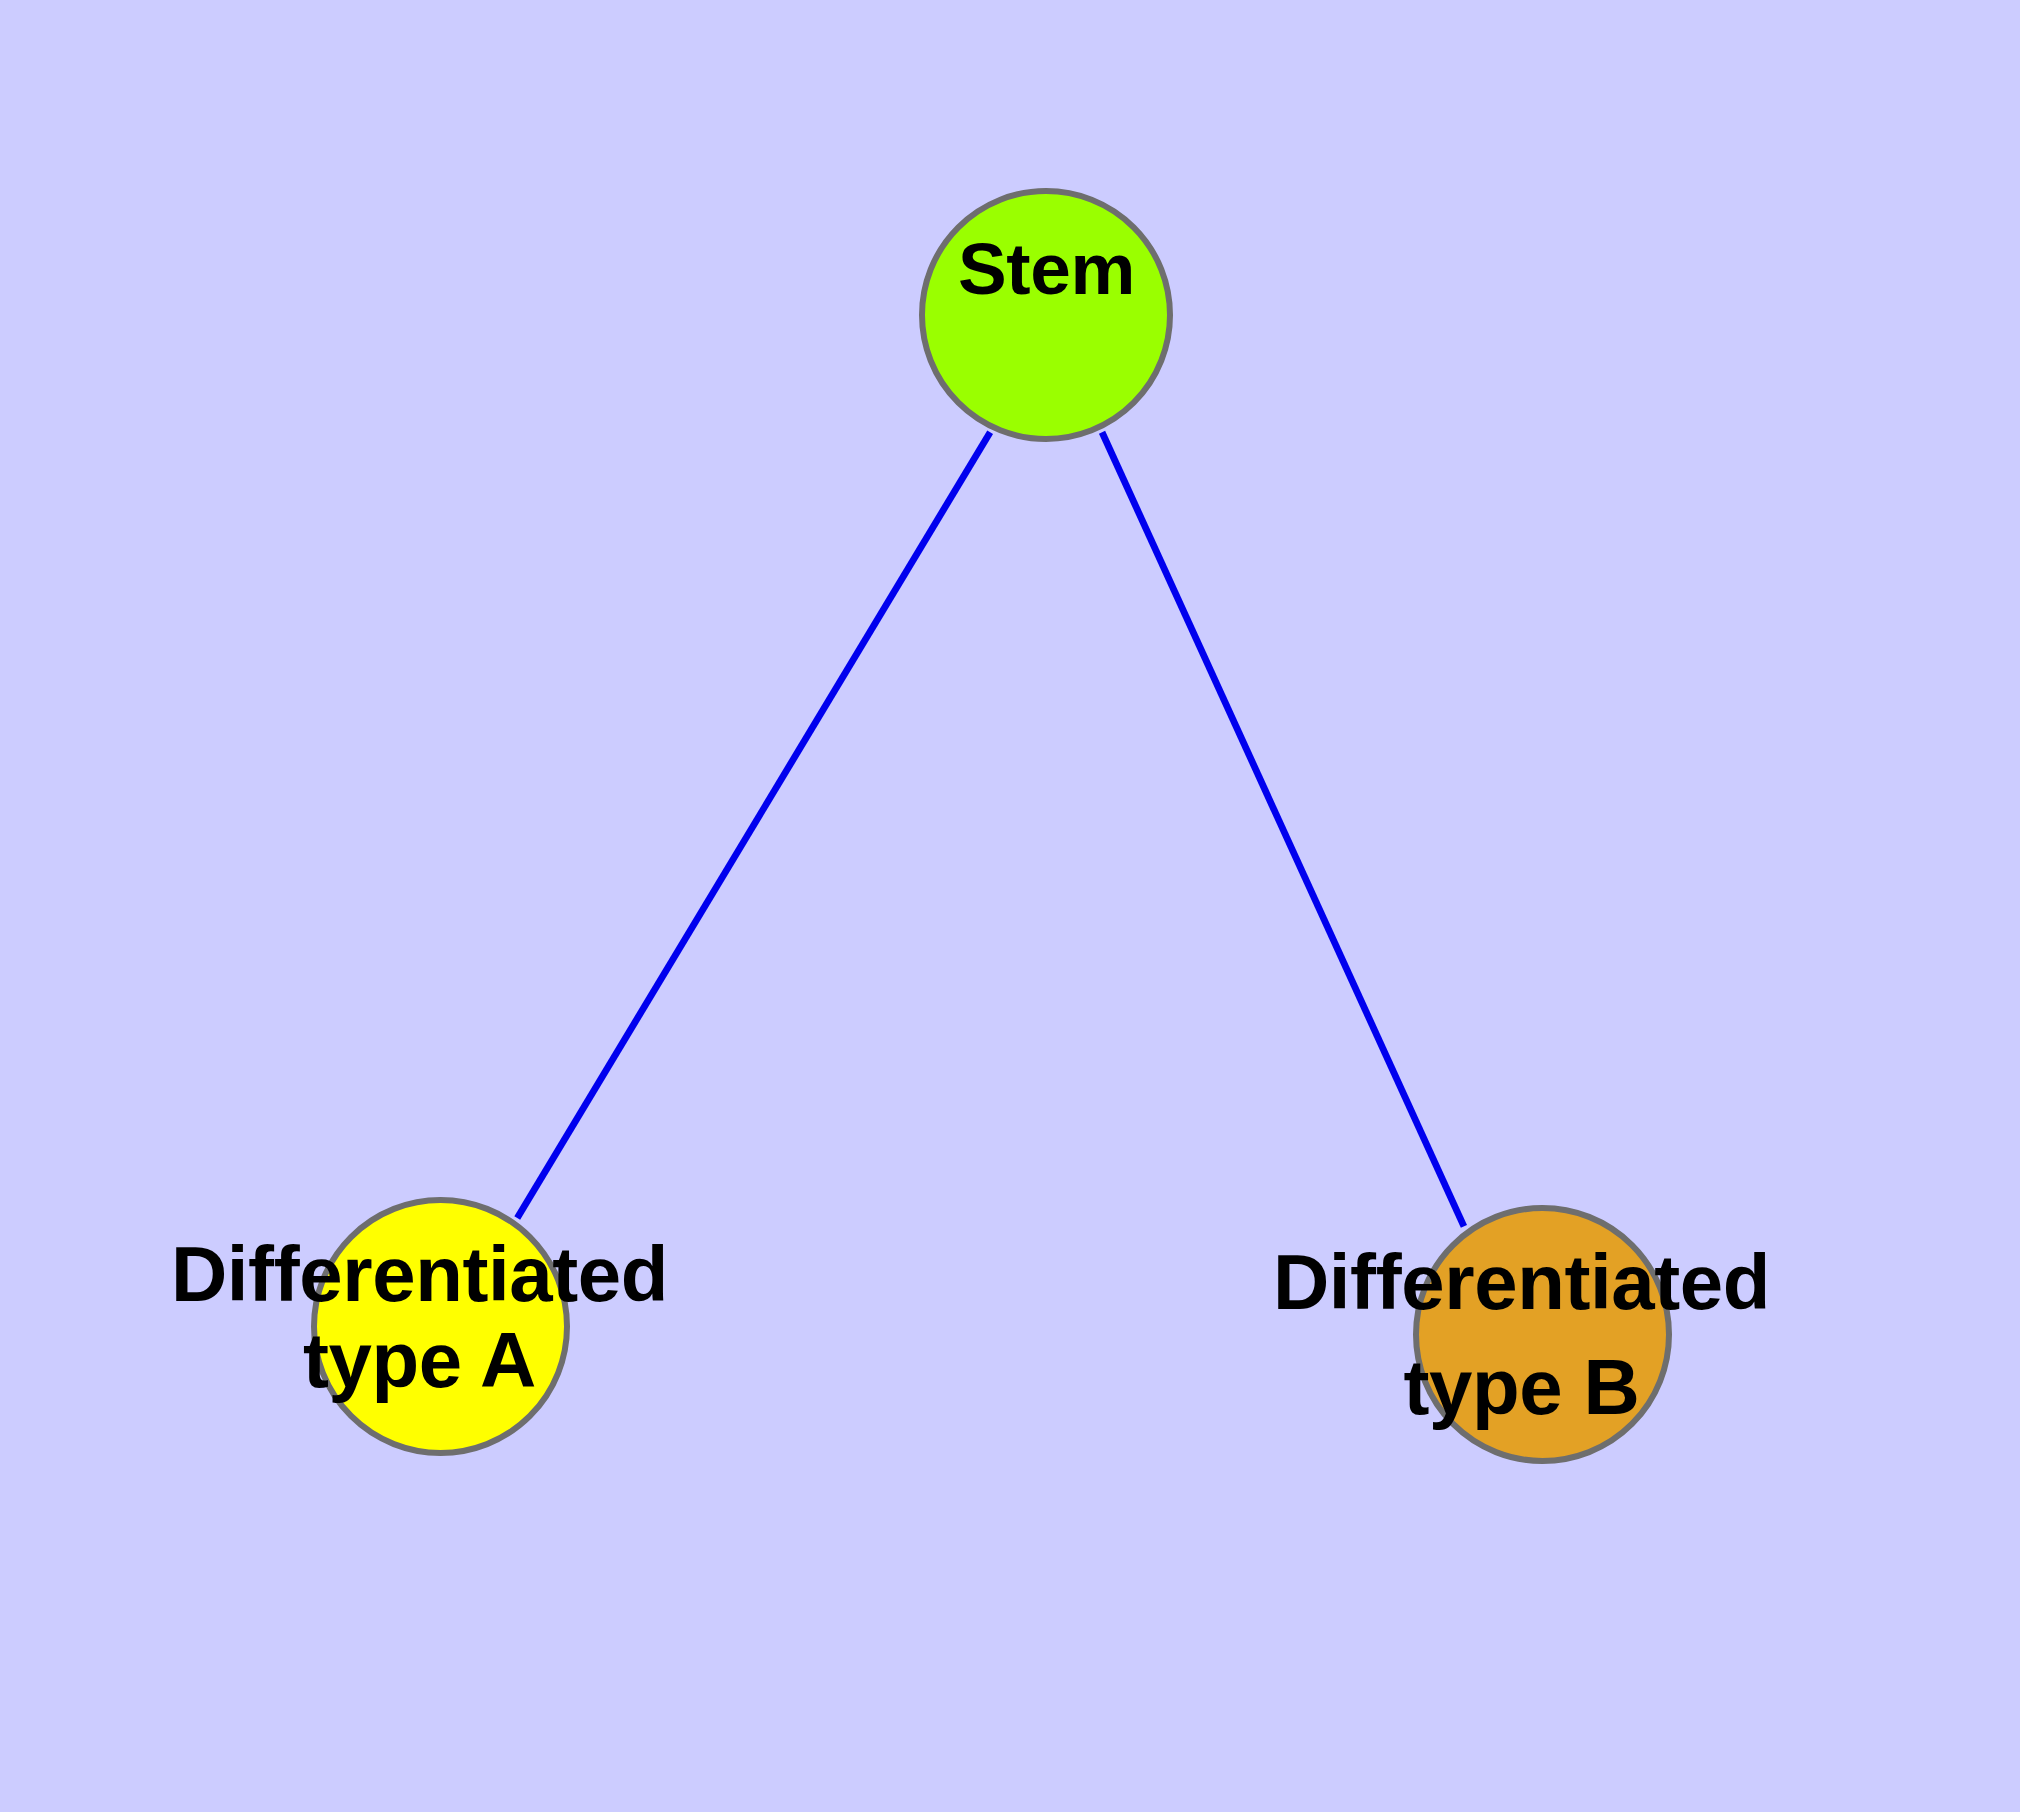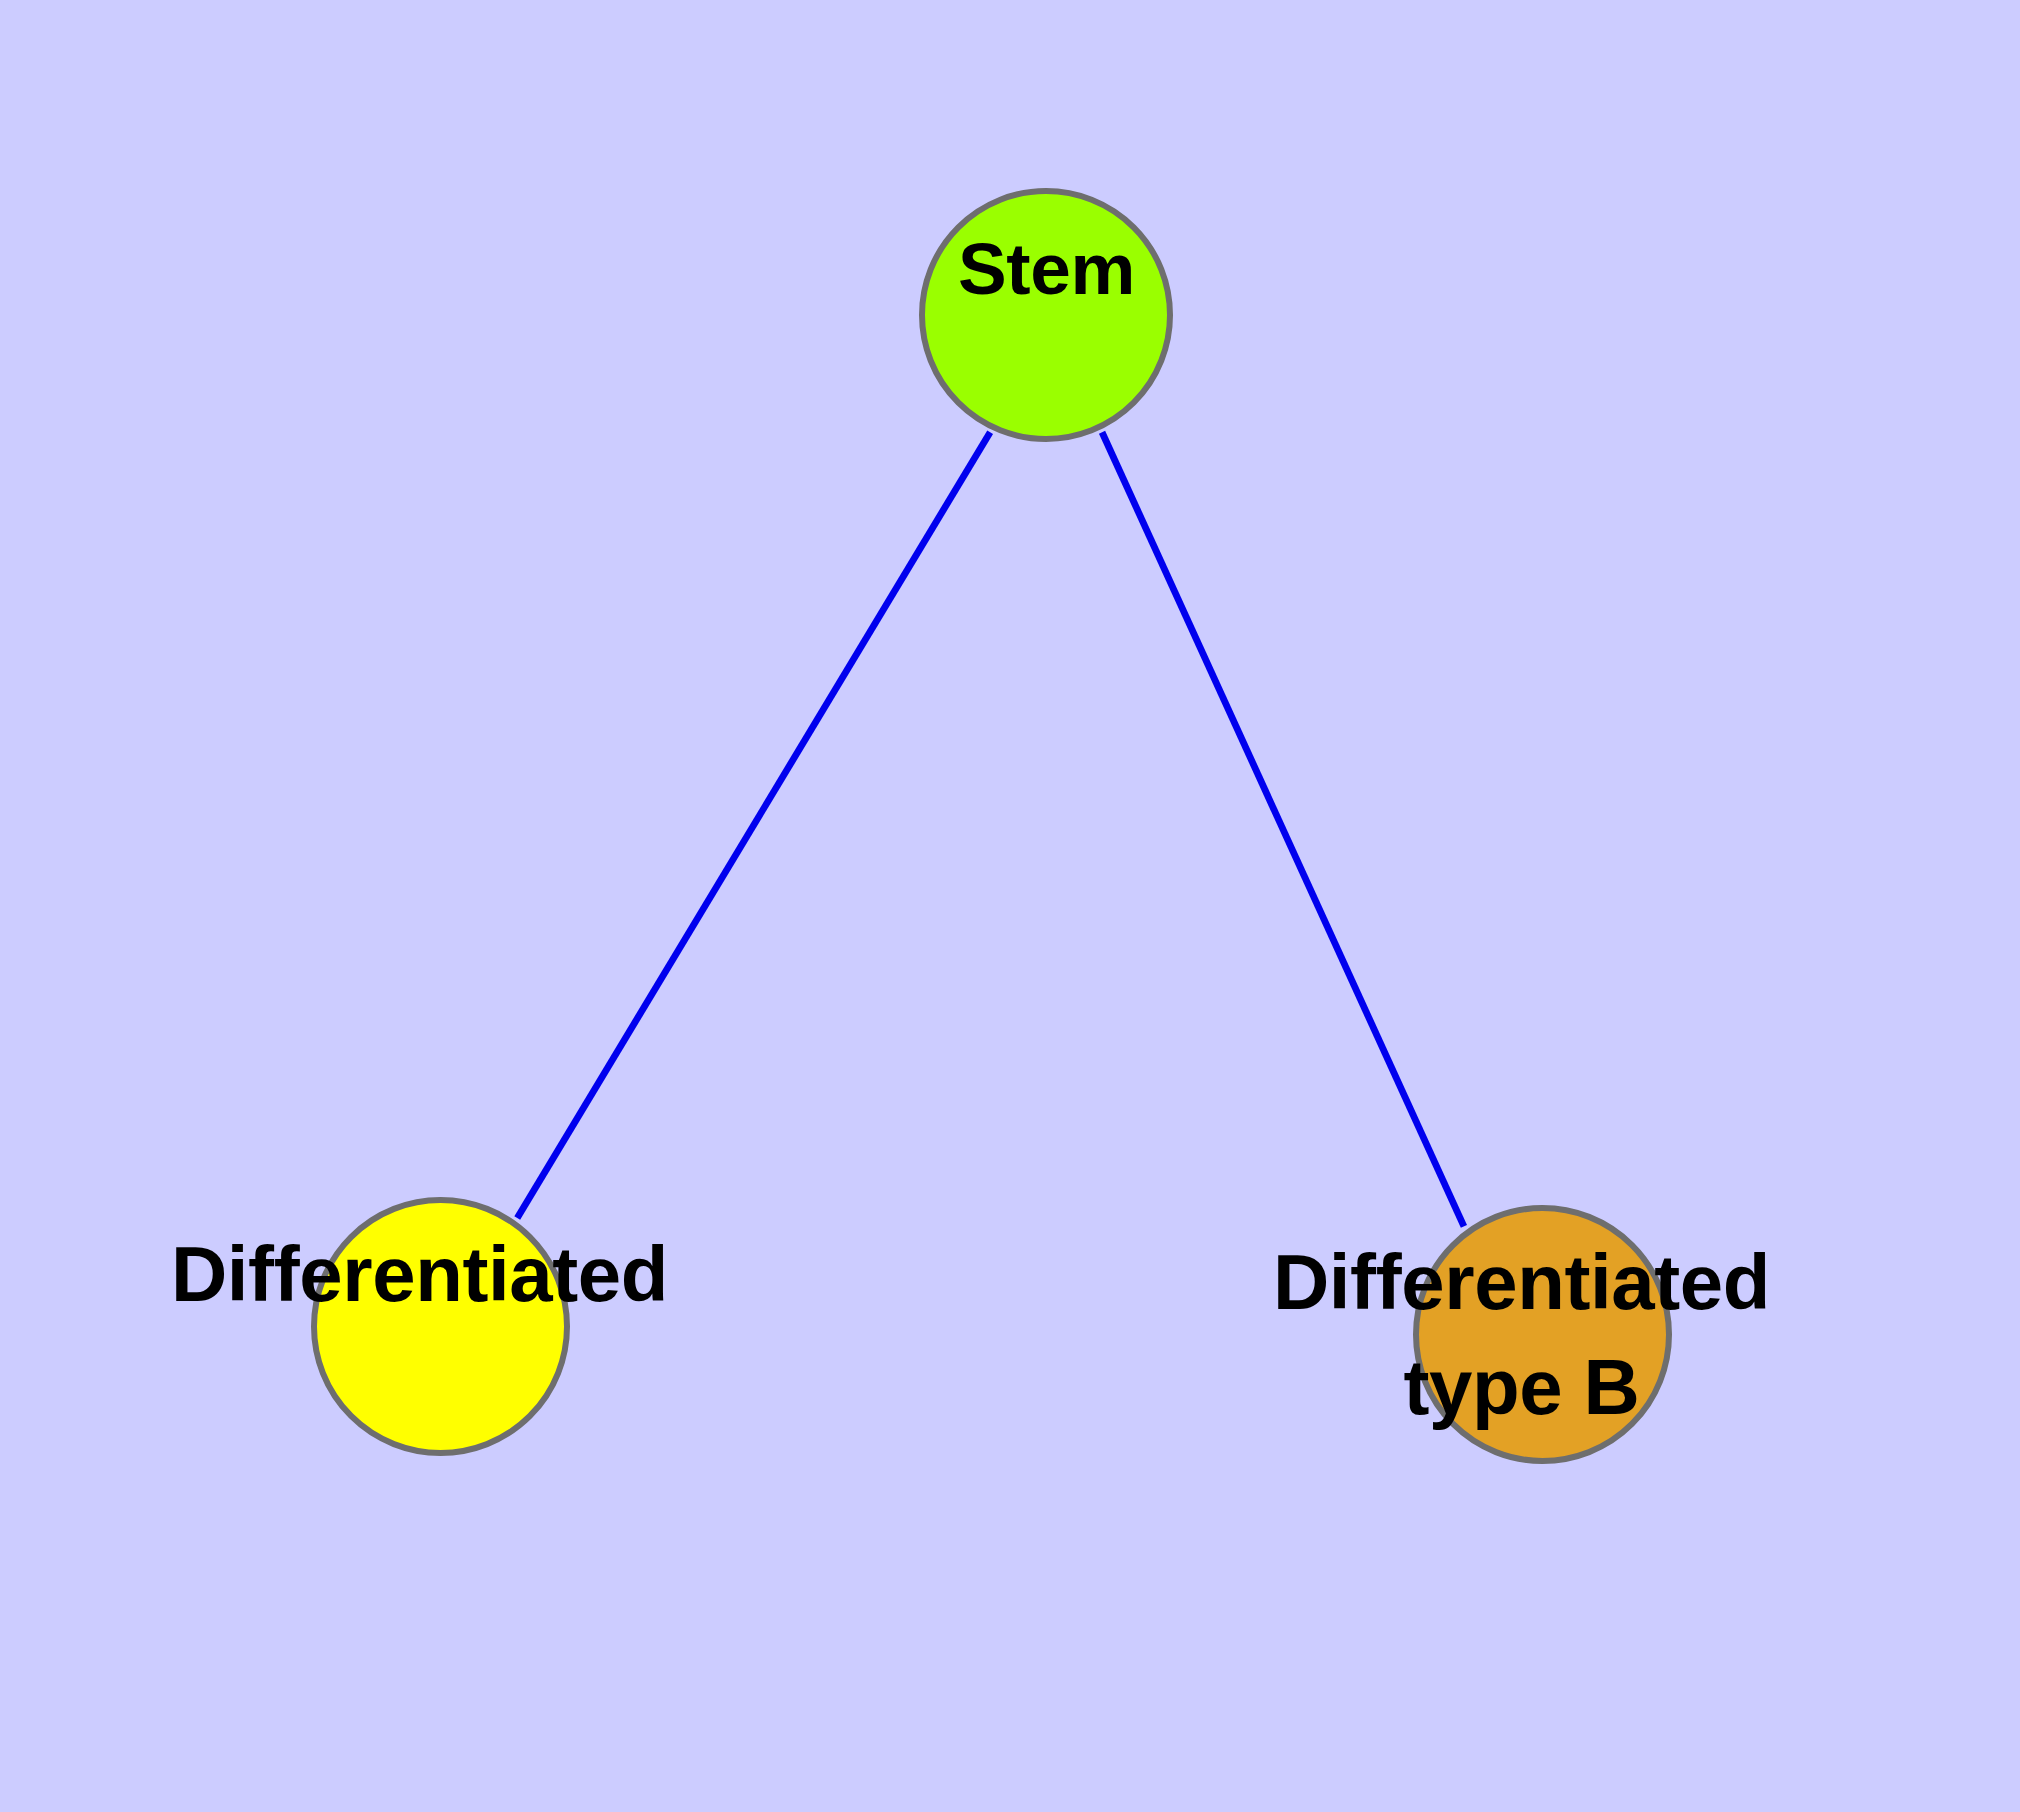--- a/index.html
+++ b/index.html
@@ -69,19 +69,20 @@
 
     <div class="node" style="left:919px; top:188px; width:254px; height:254px; background:#9aff00;"></div>
 
     <div class="node" style="left:311px; top:1197px; width:259px; height:259px; background:#ffff00;"></div>
 
     <div class="node" style="left:1413px; top:1205px; width:259px; height:259px; background:#e3a125;"></div>
 
     <div class="node-label label-stem" style="left:792px; top:273px; width:509px; margin-top:-41px;">Stem</div>
 
     <div class="node-label label-leaf" style="left:165px; top:1235px; width:509px;">Differentiated</div>
+    <div class="node-label label-leaf" style="left:165px; top:1321px; width:509px;">type A</div>
 
     <div class="node-label label-leaf" style="left:1267px; top:1243px; width:509px;">Differentiated</div>
     <div class="node-label label-leaf" style="left:1267px; top:1330px; width:509px;margin-top:18px;">type B</div>
 
   </div>
 </div>
 
 
 </body></html>

